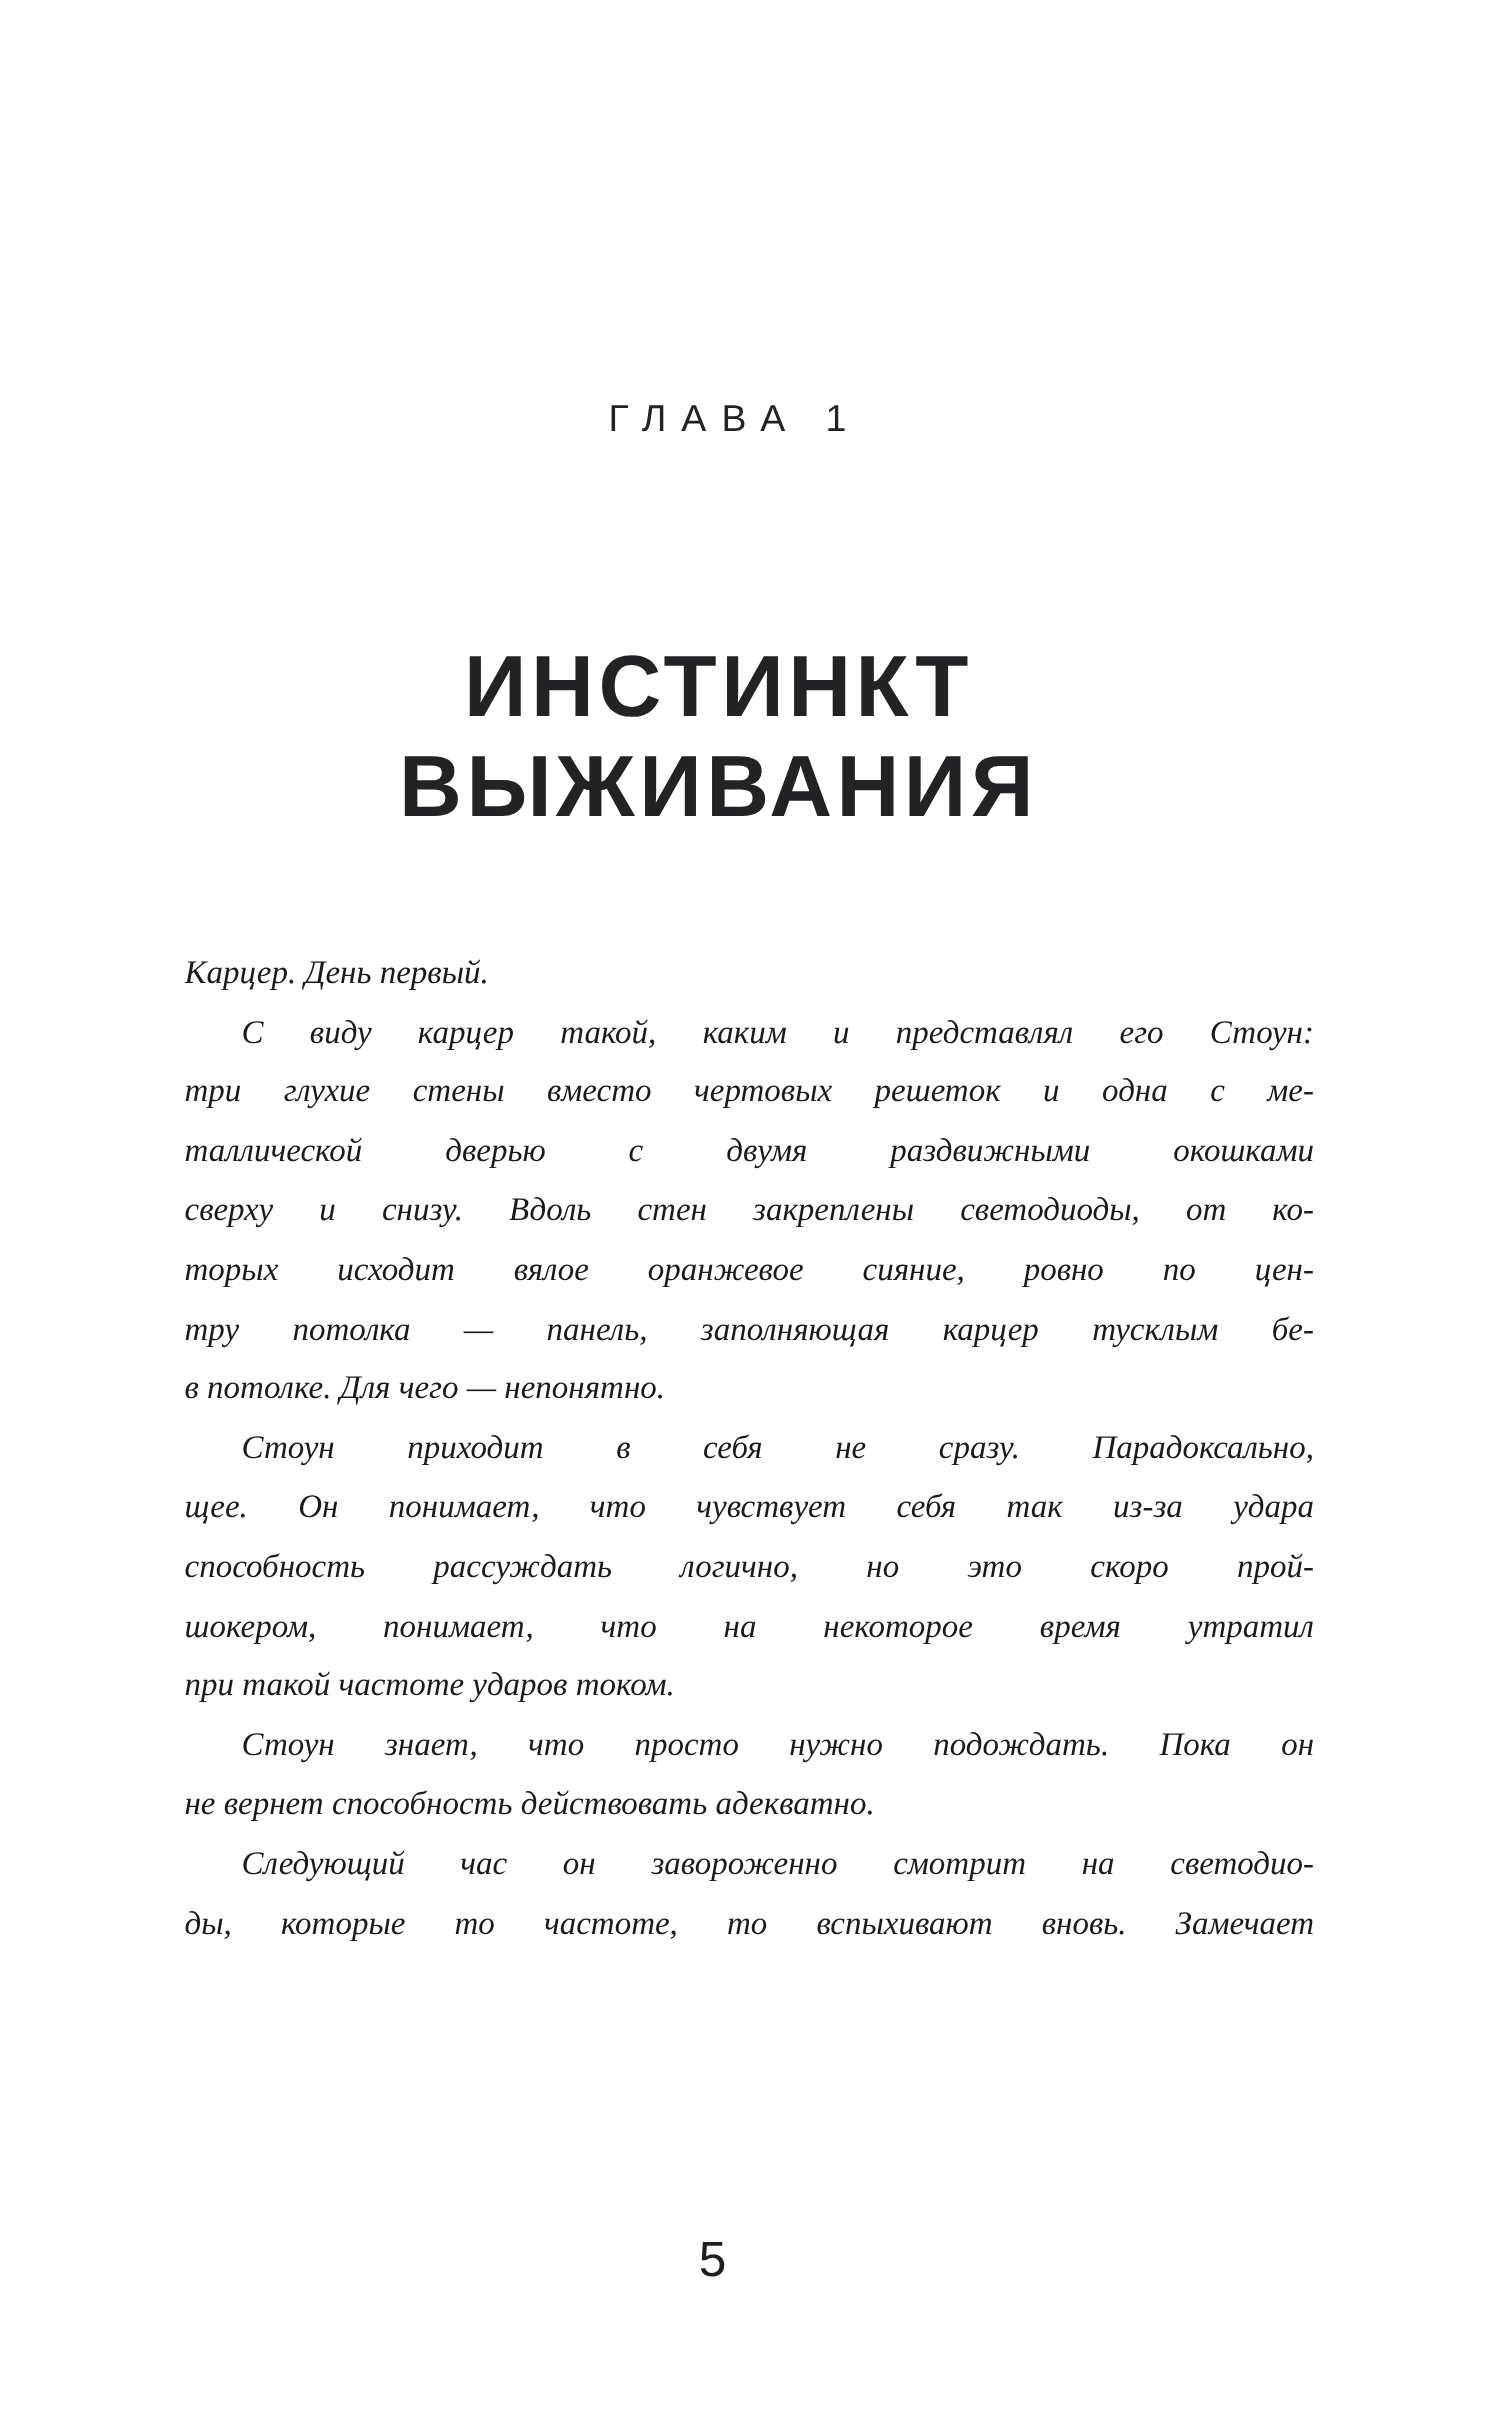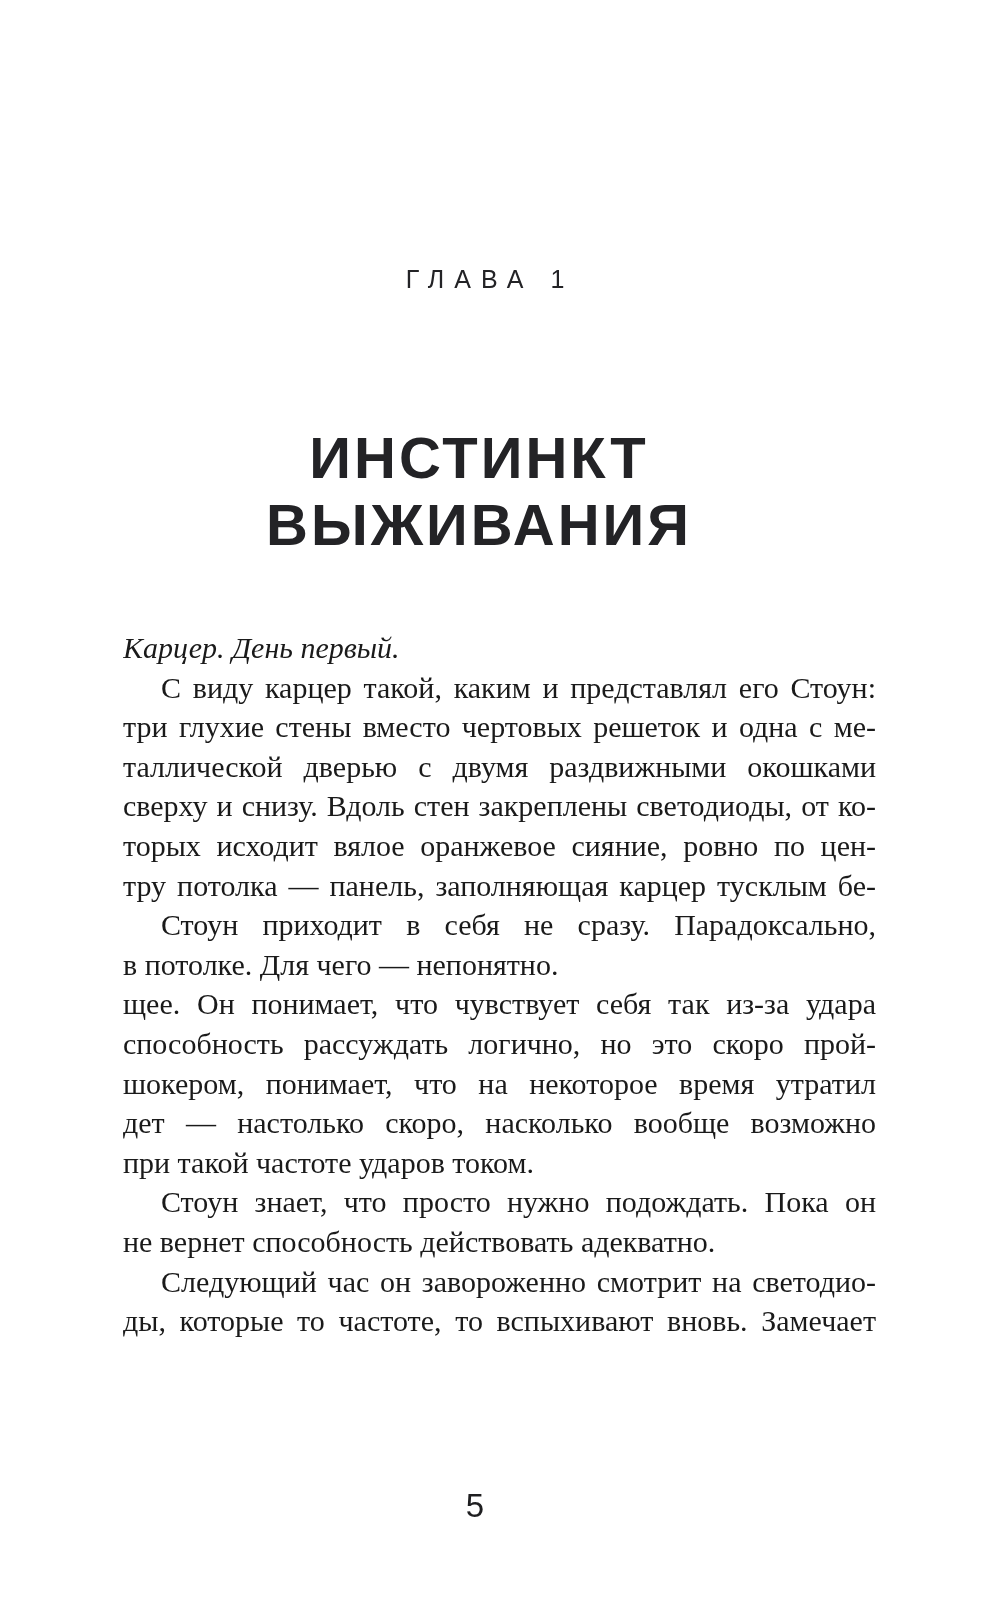--- a/index.html
+++ b/index.html
@@ -44,29 +44,30 @@
     letter-spacing: 3px;
     color: #232326;
     line-height: 67px;
     white-space: nowrap;
   }
   .body-text {
     position: absolute;
     top: 588px;
     left: 123px;
     width: 753px;
-    font-size: 30px;
+    font-size: 22px;
     line-height: 39.6px;
     color: #1a1a1a;
   }
   .body-text .line {
     text-align: justify;
     text-align-last: justify;
     overflow: hidden;
     white-space: normal;
+    font-style: italic;
   }
   .body-text .line.last-left {
     text-align: left;
     text-align-last: left;
   }
   .body-text .line.ind {
     text-indent: 38px;
   }
   .body-text .line.ital {
     font-style: italic;
@@ -98,26 +99,25 @@
   </div>
 
   <div class="body-text">
       <div class="line last-left ital">Карцер. День первый.</div>
       <div class="line ind">С виду карцер такой, каким и представлял его Стоун:</div>
       <div class="line">три глухие стены вместо чертовых решеток и одна с ме-</div>
       <div class="line">таллической дверью с двумя раздвижными окошками</div>
       <div class="line">сверху и снизу. Вдоль стен закреплены светодиоды, от ко-</div>
       <div class="line">торых исходит вялое оранжевое сияние, ровно по цен-</div>
       <div class="line">тру потолка — панель, заполняющая карцер тусклым бе-</div>
+      <div class="line last-left">в потолке. Для чего — непонятно.</div>
       <div class="line ind">Стоун приходит в себя не сразу. Парадоксально,</div>
-      <div class="line last-left">в потолке. Для чего — непонятно.</div>
       <div class="line">щее. Он понимает, что чувствует себя так из-за удара</div>
       <div class="line">способность рассуждать логично, но это скоро прой-</div>
       <div class="line">шокером, понимает, что на некоторое время утратил</div>
-      <div class="line">дет — настолько скоро, насколько вообще возможно</div>
       <div class="line last-left">при такой частоте ударов током.</div>
       <div class="line ind">Стоун знает, что просто нужно подождать. Пока он</div>
       <div class="line last-left">не вернет способность действовать адекватно.</div>
       <div class="line ind">Следующий час он завороженно смотрит на светодио-</div>
       <div class="line">ды, которые то частоте, то вспыхивают вновь. Замечает</div>
     </div>
 
   <div class="page-number">5</div>
 
 </div>

